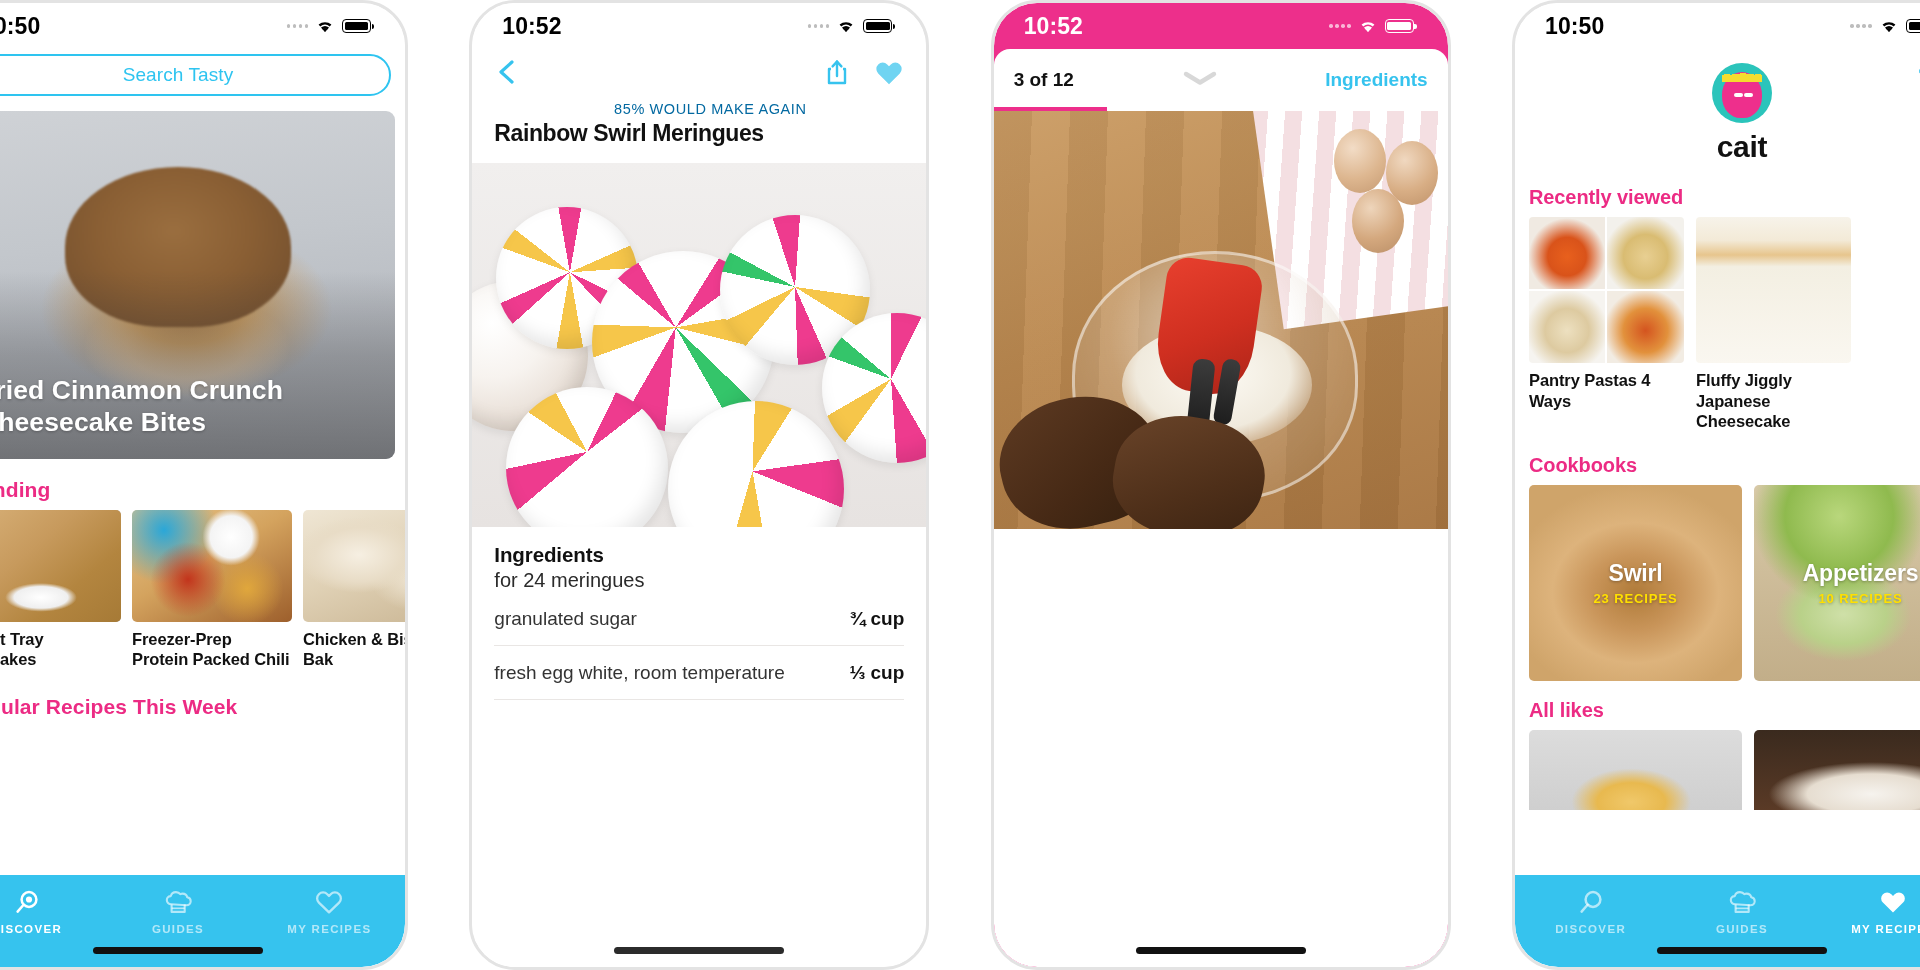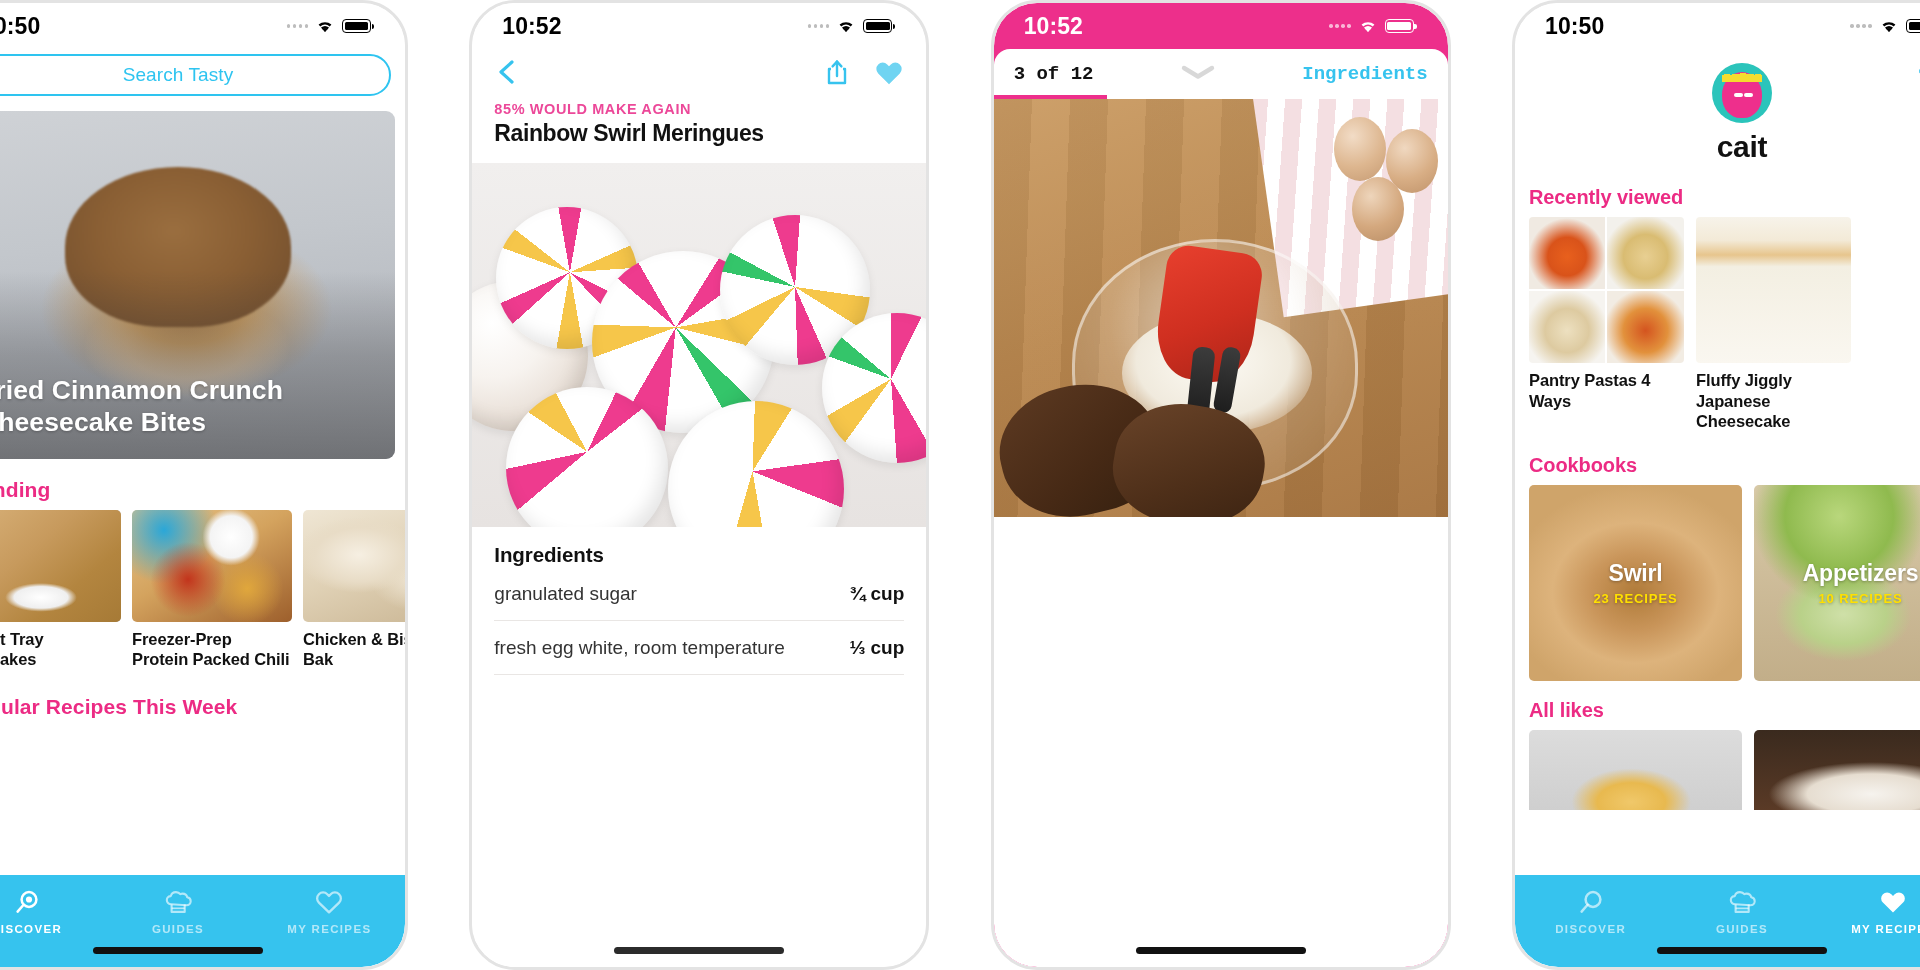--- a/index.html
+++ b/index.html
@@ -182,22 +182,22 @@
   }
   .tab.active .tab-label { color: #ffffff; }
   .tab svg { display: block; }
 
   
   .s2-nav {
     display: flex; align-items: center; justify-content: space-between;
     padding: 4px 22px 0 22px; height: 46px;
   }
   .s2-pct {
-    color: #ec4899; font-weight: bold; font-size: 14.5px;
-    letter-spacing: .6px; margin: 6px 0 0 22px;
+    color: #0369a1; font-weight: normal; font-size: 14.5px;
+    letter-spacing: .6px; margin: 6px 0 0 22px; text-align: center;
   }
   .s2-title {
     font-size: 23px; font-weight: bold; color: #111;
     margin: 4px 22px 0 22px; line-height: 1.12; letter-spacing: -.4px;
   }
   .s2-hero {
     margin-top: 16px;
     height: 364px;
     position: relative; overflow: hidden;
     background: linear-gradient(#f1efee, #e7e3e1);
@@ -230,24 +230,23 @@
 
   
   .s3-screen { background: #ed2f8b; }
   .s3-sheet {
     position: absolute; top: 46px; left: 0; right: 0; bottom: 0;
     background: #fff;
     border-radius: 16px 16px 0 0;
     overflow: hidden;
   }
   .s3-bar {
-    height: 50px; position: relative;
+    height: 62px; position: relative;
     display: flex; align-items: center; justify-content: space-between;
     padding: 0 20px;
-    font-family: Liberation Mono, monospace;
   }
   .s3-step { font-size: 19px; font-weight: bold; color: #111; }
   .s3-ing { font-size: 19px; font-weight: bold; color: #36c3ee; }
   .s3-prog {
     position: absolute; left: 0; bottom: 0; height: 4px;
     width: 25%; background: #ed2f8b;
   }
   .s3-video {
     height: 418px; position: relative; overflow: hidden;
     background: linear-gradient(160deg, #c99a63 0%, #b8854b 40%, #a87540 100%);
@@ -469,20 +468,21 @@
         <div class="mer" style="left:24px;top:44px;width:142px;height:142px;background:repeating-conic-gradient(from 40deg at 52% 46%, #ffffff 0deg 26deg, #f6c64a 26deg 46deg, #ffffff 46deg 76deg, #ee3b8e 76deg 96deg, #ffffff 96deg 130deg, #f6c64a 130deg 150deg, #ffffff 150deg 188deg, #ee3b8e 188deg 206deg, #ffffff 206deg 250deg, #f6c64a 250deg 268deg, #ffffff 268deg 310deg, #ee3b8e 310deg 330deg, #ffffff 330deg 360deg)"></div>
         <div class="mer" style="left:120px;top:88px;width:182px;height:182px;background:repeating-conic-gradient(from 10deg at 46% 42%, #ffffff 0deg 22deg, #ee3b8e 22deg 44deg, #ffffff 44deg 70deg, #f6c64a 70deg 94deg, #ffffff 94deg 124deg, #34c56a 124deg 140deg, #ffffff 140deg 176deg, #ee3b8e 176deg 200deg, #ffffff 200deg 240deg, #f6c64a 240deg 262deg, #ffffff 262deg 300deg, #ee3b8e 300deg 320deg, #ffffff 320deg 360deg)"></div>
         <div class="mer" style="left:248px;top:52px;width:150px;height:150px;background:repeating-conic-gradient(from 70deg at 50% 48%, #ffffff 0deg 28deg, #f6c64a 28deg 52deg, #ffffff 52deg 86deg, #ee3b8e 86deg 108deg, #ffffff 108deg 150deg, #f6c64a 150deg 174deg, #ffffff 174deg 212deg, #34c56a 212deg 228deg, #ffffff 228deg 272deg, #ee3b8e 272deg 294deg, #ffffff 294deg 360deg)"></div>
         <div class="mer" style="left:350px;top:150px;width:150px;height:150px;background:repeating-conic-gradient(from 120deg at 46% 44%, #ffffff 0deg 30deg, #ee3b8e 30deg 56deg, #ffffff 56deg 96deg, #f6c64a 96deg 120deg, #ffffff 120deg 170deg, #34c56a 170deg 190deg, #ffffff 190deg 240deg, #ee3b8e 240deg 266deg, #ffffff 266deg 360deg)"></div>
         <div class="mer" style="left:34px;top:224px;width:162px;height:162px;background:repeating-conic-gradient(from 200deg at 50% 40%, #ffffff 0deg 30deg, #ee3b8e 30deg 58deg, #ffffff 58deg 104deg, #f6c64a 104deg 132deg, #ffffff 132deg 186deg, #ee3b8e 186deg 212deg, #ffffff 212deg 360deg)"></div>
         <div class="mer" style="left:196px;top:238px;width:176px;height:176px;background:repeating-conic-gradient(from 330deg at 48% 40%, #ffffff 0deg 32deg, #f6c64a 32deg 62deg, #ffffff 62deg 112deg, #ee3b8e 112deg 142deg, #ffffff 142deg 200deg, #f6c64a 200deg 226deg, #ffffff 226deg 360deg)"></div>
       </div>
 
       <div class="s2-ing">
         <div class="ing-h">Ingredients</div>
+        <div class="ing-sub">for 24 meringues</div>
 
         <div class="ing-row">
           <span>granulated sugar</span>
           <span class="ing-amt">¾ cup</span>
         </div>
         <div class="ing-row">
           <span>fresh egg white, room temperature</span>
           <span class="ing-amt">⅓ cup</span>
         </div>
       </div>

